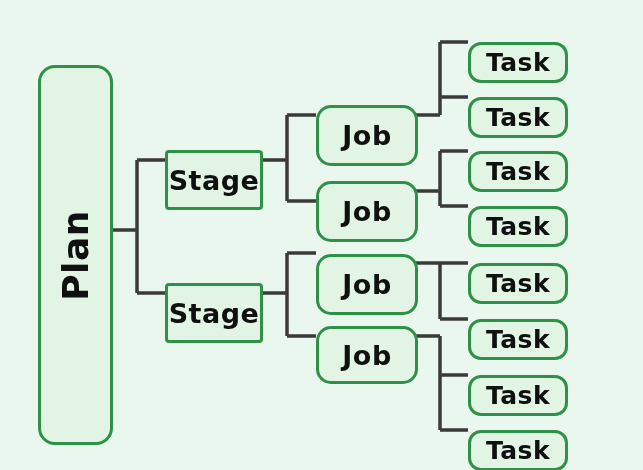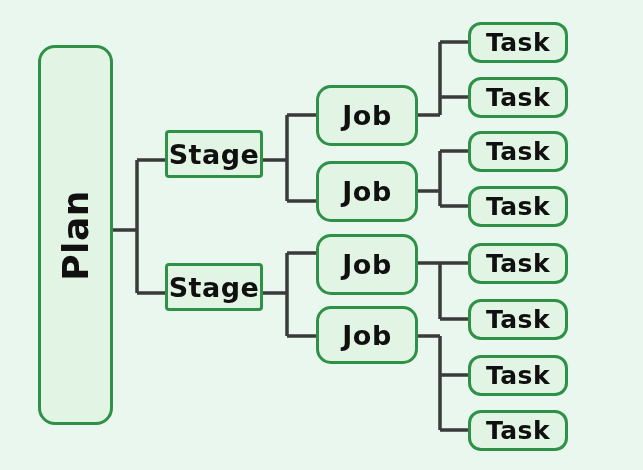--- a/index.html
+++ b/index.html
@@ -8,25 +8,25 @@
     background:#e9f7ee;
     font-family:"DejaVu Sans","Liberation Sans",sans-serif;
     overflow:hidden;position:relative;
   }
   .canvas{position:absolute;left:0;top:0;width:643px;height:470px;}
   .wires{position:absolute;left:0;top:0;}
   .node{
     position:absolute;box-sizing:border-box;
     background:#e2f4e4;border:3px solid #2f9147;
     display:flex;align-items:center;justify-content:center;
-    font-weight:700;color:#101010;letter-spacing:0.5px;
+    font-weight:700;color:#101010;letter-spacing:0.5px;margin-top:20px;
   }
   .plan{left:38px;top:45px;width:75px;height:380px;border-radius:17px;font-size:36px;}
   .plan .rot{transform:rotate(-90deg);white-space:nowrap;}
-  .stage{left:165px;width:98px;height:48px;border-radius:4px;font-size:27px;}
+  .stage{left:165px;width:98px;height:60px;border-radius:4px;font-size:27px;}
   .job{left:316px;width:102px;height:61px;border-radius:15px;font-size:27px;}
   .task{left:468px;width:100px;height:41px;border-radius:13px;font-size:25px;}
 </style>
 </head>
 <body>
 
 <div class="canvas">
 
   <svg class="wires" width="643" height="470" viewBox="0 0 643 470">
 

